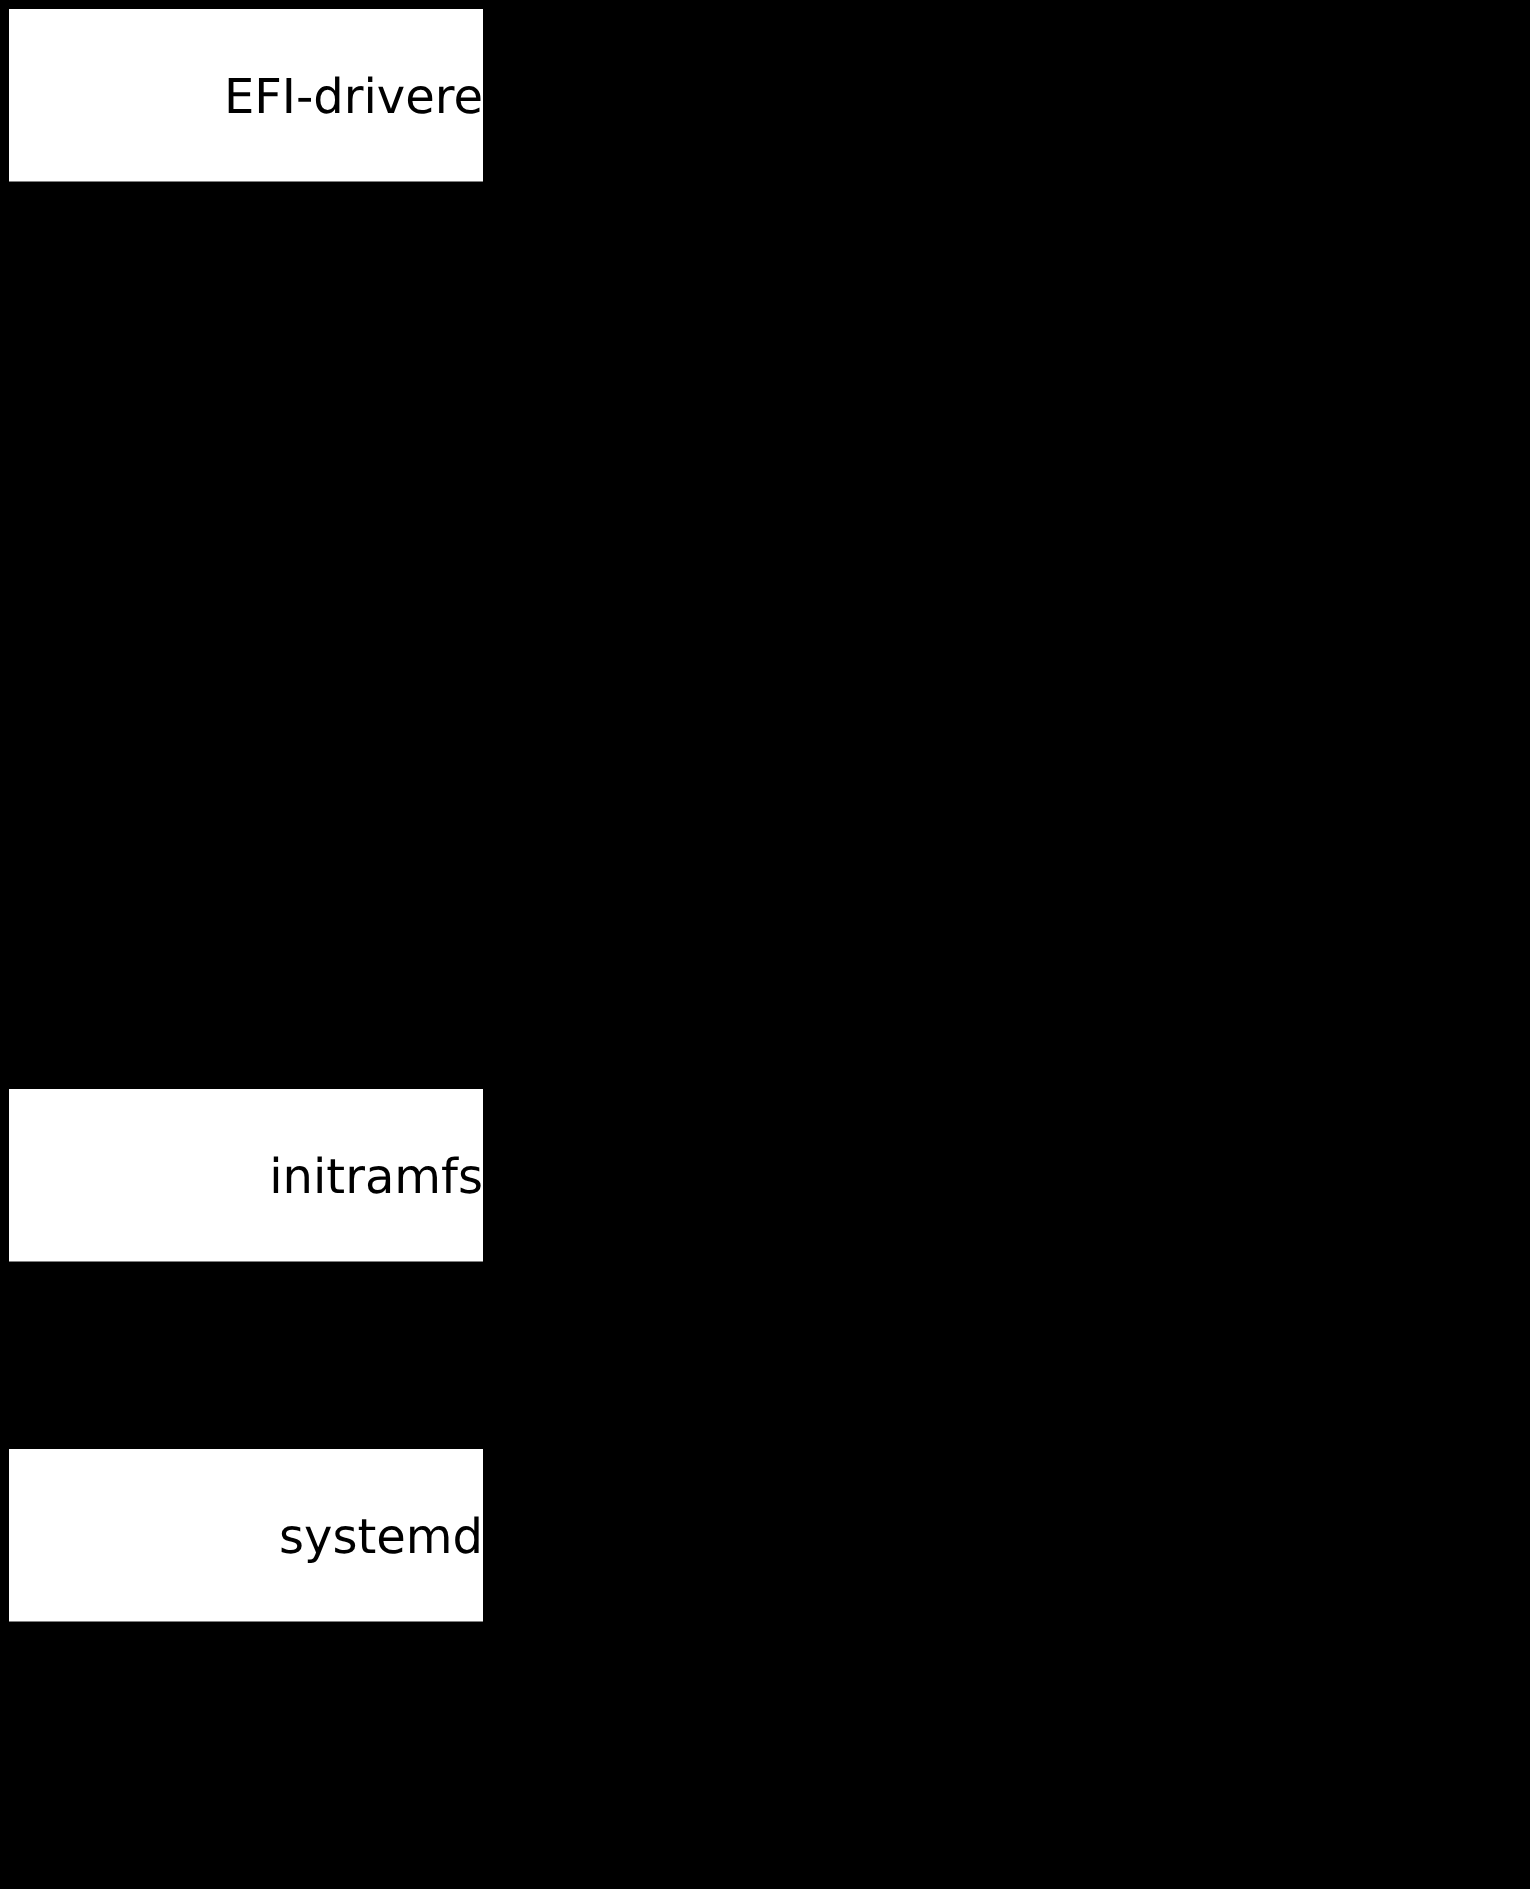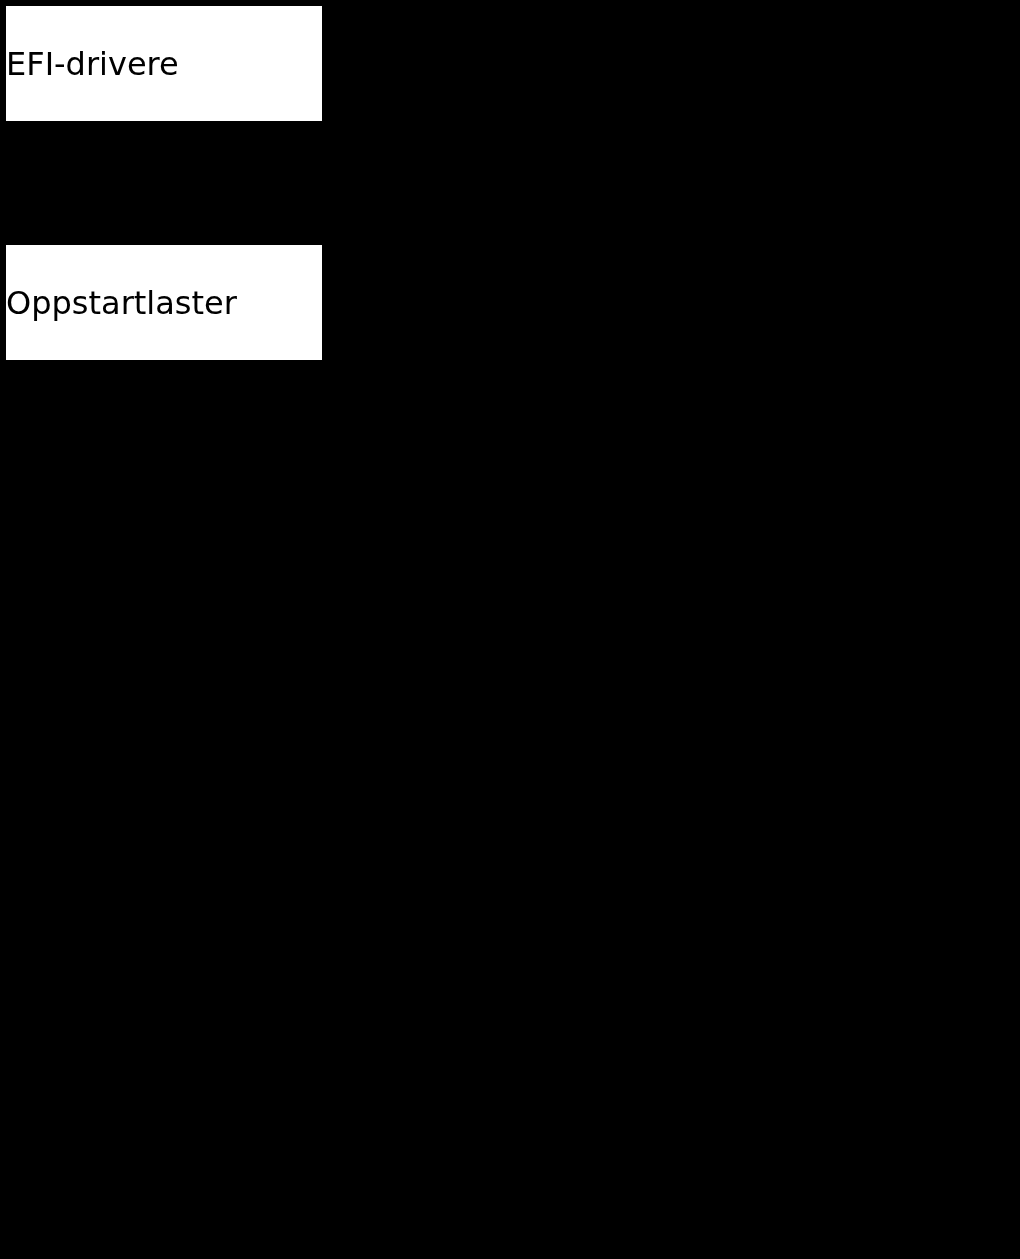--- a/index.html
+++ b/index.html
@@ -20,21 +20,21 @@
     background: #000000;
   }
   .stage-box {
     position: absolute;
     left: 6px;
     width: 316px;
     height: 115px;
     background: #ffffff;
     display: flex;
     align-items: center;
-    justify-content: flex-start;
+    justify-content: flex-end;
     box-sizing: border-box;
   }
   .stage-label {
     color: #000000;
     font-family: "DejaVu Sans", sans-serif;
     font-size: 32px;
     font-weight: 400;
     line-height: 1;
     letter-spacing: 0px;
     text-align: center;
@@ -48,20 +48,23 @@
 </style>
 </head>
 <body>
 
 <div id="diagram-canvas">
 
   <div class="stage-box" id="stage-box-0">
     <span class="stage-label">EFI-drivere</span>
   </div>
 
-  <div class="stage-box" id="stage-box-1">
-    <span class="stage-label">Oppstartlaster</span>
+
+
+  <div class="stage-box" id="stage-box-3">
+    <span class="stage-label">initramfs</span>
   </div>
 
-
-
+  <div class="stage-box" id="stage-box-4">
+    <span class="stage-label">systemd</span>
+  </div>
 
 </div>
 
 </body></html>

